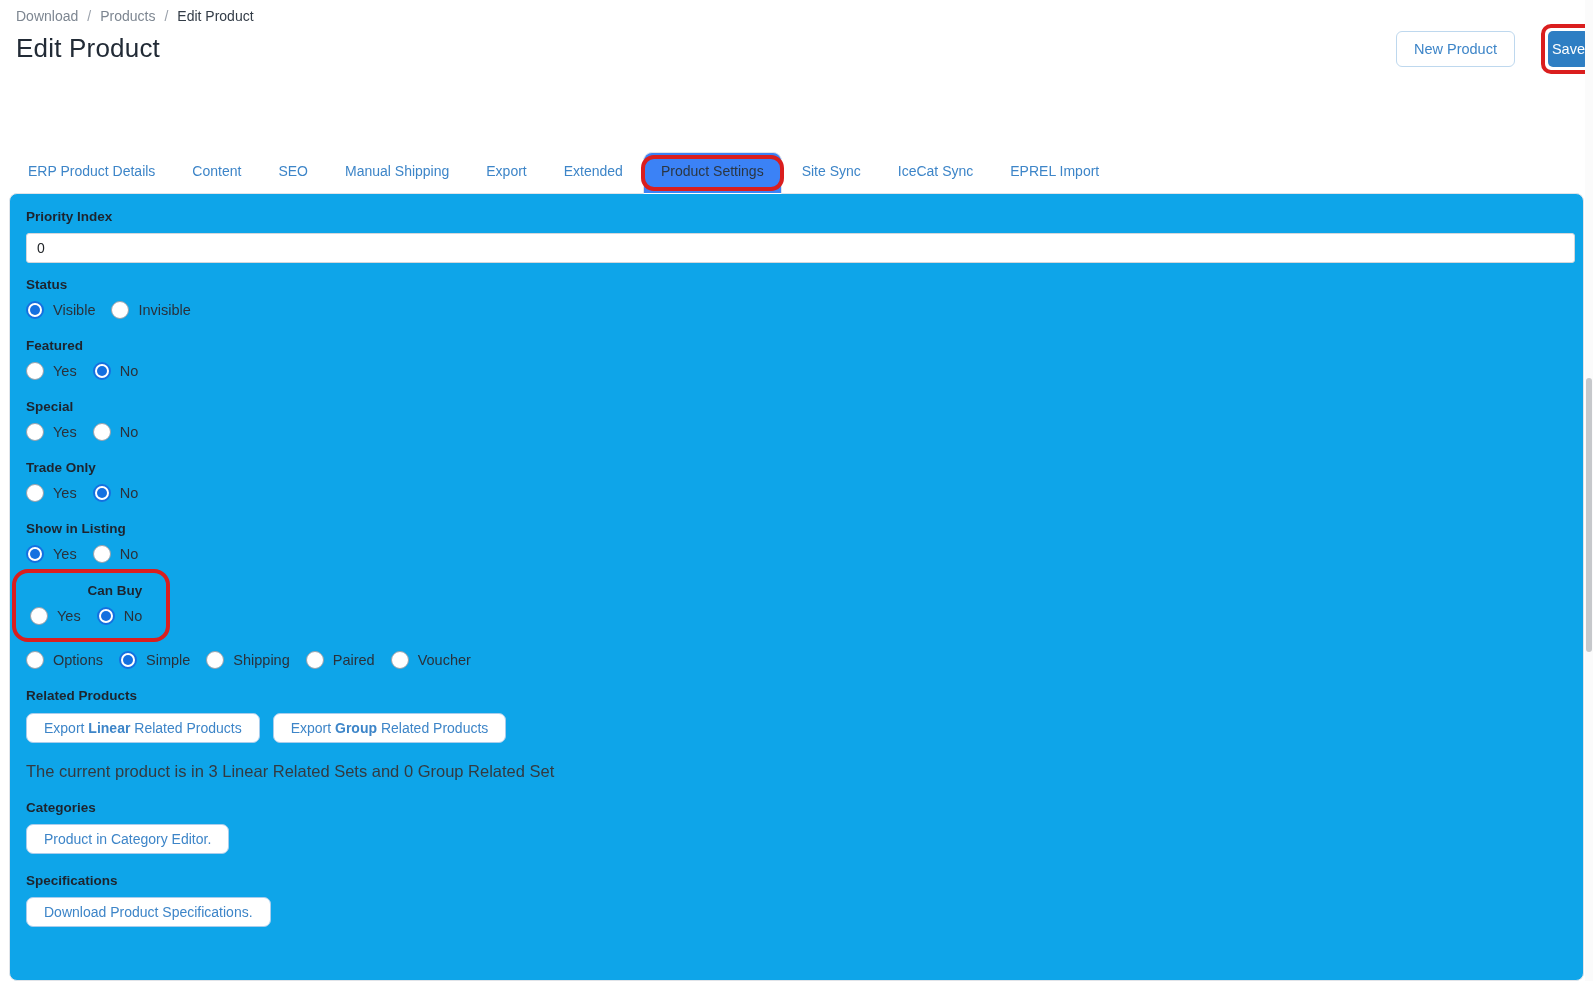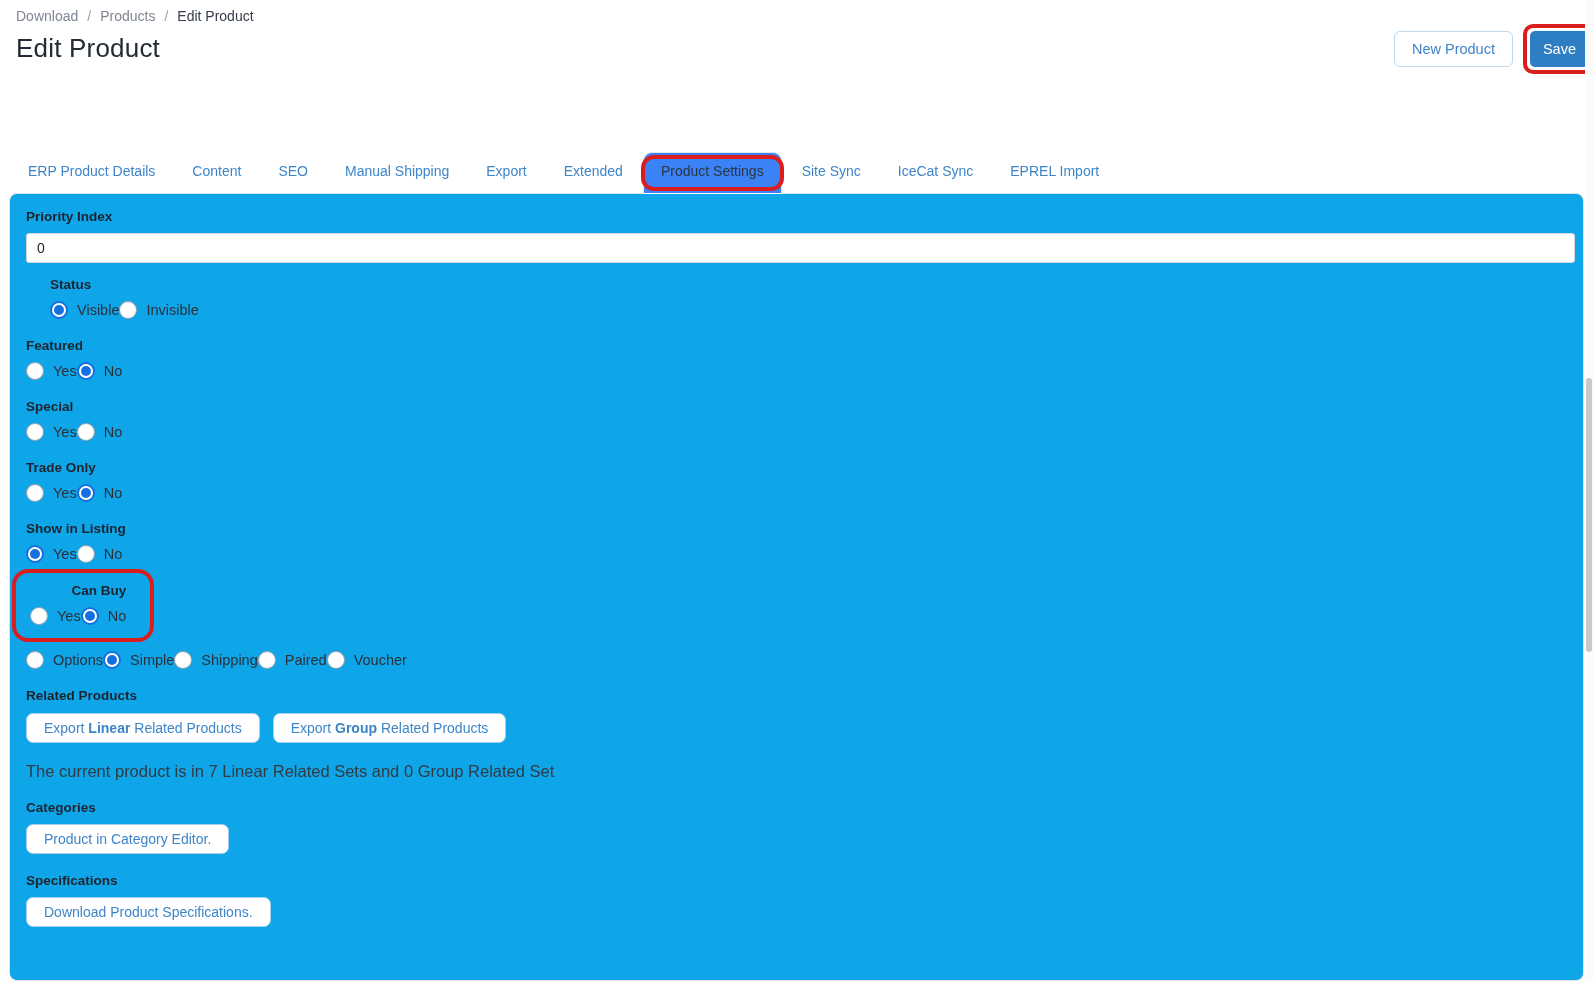--- a/index.html
+++ b/index.html
@@ -14,30 +14,30 @@
   }
 
   
   .page-top { padding: 8px 16px 0 16px; }
   .breadcrumb { display: flex; align-items: center; gap: 9px; font-size: 14px; }
   .breadcrumb .crumb { color: #7d8691; cursor: pointer; }
   .breadcrumb .crumb.current { color: #333c47; cursor: default; }
   .breadcrumb .sep { color: #9aa1ab; }
   .page-title { margin-top: 9px; font-size: 26px; font-weight: 500; color: #222b36; letter-spacing: 0.2px; }
 
-  .header-actions { position: absolute; top: 24px; right: 6px; display: flex; align-items: center; gap: 10px; }
+  .header-actions { position: absolute; top: 24px; right: 6px; display: flex; align-items: center; gap: 26px; }
   .btn { font-family: inherit; cursor: pointer; white-space: nowrap; }
   .btn-outline {
     background: #fff; border: 1px solid #bed8ee; color: #3d85c8;
     font-size: 14.5px; padding: 9px 17px; border-radius: 6px;
   }
   .save-ring { border: 4px solid #da1e1e; border-radius: 10px; padding: 3px 24px 3px 3px; margin-right: -30px; }
   .btn-primary {
     background: #2e7ec3; border: none; color: #ffffff;
-    font-size: 14.5px; padding: 10px 13px; border-radius: 5px;
+    font-size: 14.5px; padding: 10px 4px; border-radius: 5px;
   }
 
   
   .tabs { display: flex; align-items: flex-end; gap: 37px; padding-left: 28px; margin-top: 72px; position: relative; z-index: 2; }
   .tab { font-size: 14px; color: #3d85c8; padding: 10px 0 14px; cursor: pointer; white-space: nowrap; }
   .tab.active {
     color: #2b3642; background: #3b82f6;
     border: 1px solid #e0e4e9; border-bottom: 1px solid #ffffff;
     border-radius: 9px 9px 0 0;
     padding: 10px 17px 14px; margin: 16px -17px -1px;
@@ -55,24 +55,24 @@
     border: 1px solid #e0e4e9; border-radius: 8px;
     padding: 15px 8px 16px 16px;
     min-height: 788px;
   }
   .field-label, .group-label { font-size: 13.5px; font-weight: 700; color: #1d242e; margin-bottom: 9px; }
   .text-input {
     width: 100%; height: 30px; border: 1px solid #d3d7dc; border-radius: 3px;
     font-size: 14px; padding: 0 10px; color: #212529; font-family: inherit; background: #fff;
   }
   .form-group { margin-top: 19px; }
-  .form-group.first { margin-top: 14px; margin-left: 24px; }
+  .form-group.first { margin-top: 14px; }
   .form-group.tight { margin-top: 9px; }
 
-  .radio-row { display: flex; align-items: center; }
+  .radio-row { display: flex; align-items: center; gap: 16px; }
   .radio-opt { display: flex; align-items: center; gap: 9px; font-size: 14.5px; color: #2a313b; cursor: pointer; }
   .radio {
     width: 18px; height: 18px; border-radius: 50%;
     border: 1.5px solid #9aa1ab; background: #fff; position: relative; flex: none;
   }
   .radio.checked { border: 2px solid #1470e0; }
   .radio.checked::after { content: ""; position: absolute; inset: 2px; background: #1470e0; border-radius: 50%; }
 
   .canbuy-ring {
     display: inline-block; margin-left: -14px; margin-top: 6px;
@@ -255,21 +255,21 @@
     </div>
   </div>
 
   
   <div class="form-group">
     <div class="group-label">Related Products</div>
     <div class="btn-row">
       <button class="btn btn-blue-outline"><span>Export </span><b>Linear</b><span> Related Products</span></button>
       <button class="btn btn-blue-outline"><span>Export </span><b>Group</b><span> Related Products</span></button>
     </div>
-    <div class="summary">The current product is in 7 Linear Related Sets and 0 Group Related Set</div>
+    <div class="summary">The current product is in 3 Linear Related Sets and 0 Group Related Set</div>
   </div>
 
   
   <div class="form-group">
     <div class="group-label">Categories</div>
     <div class="btn-row" style="margin-top:8px;">
       <button class="btn btn-blue-outline">Product in Category Editor.</button>
     </div>
   </div>
 

